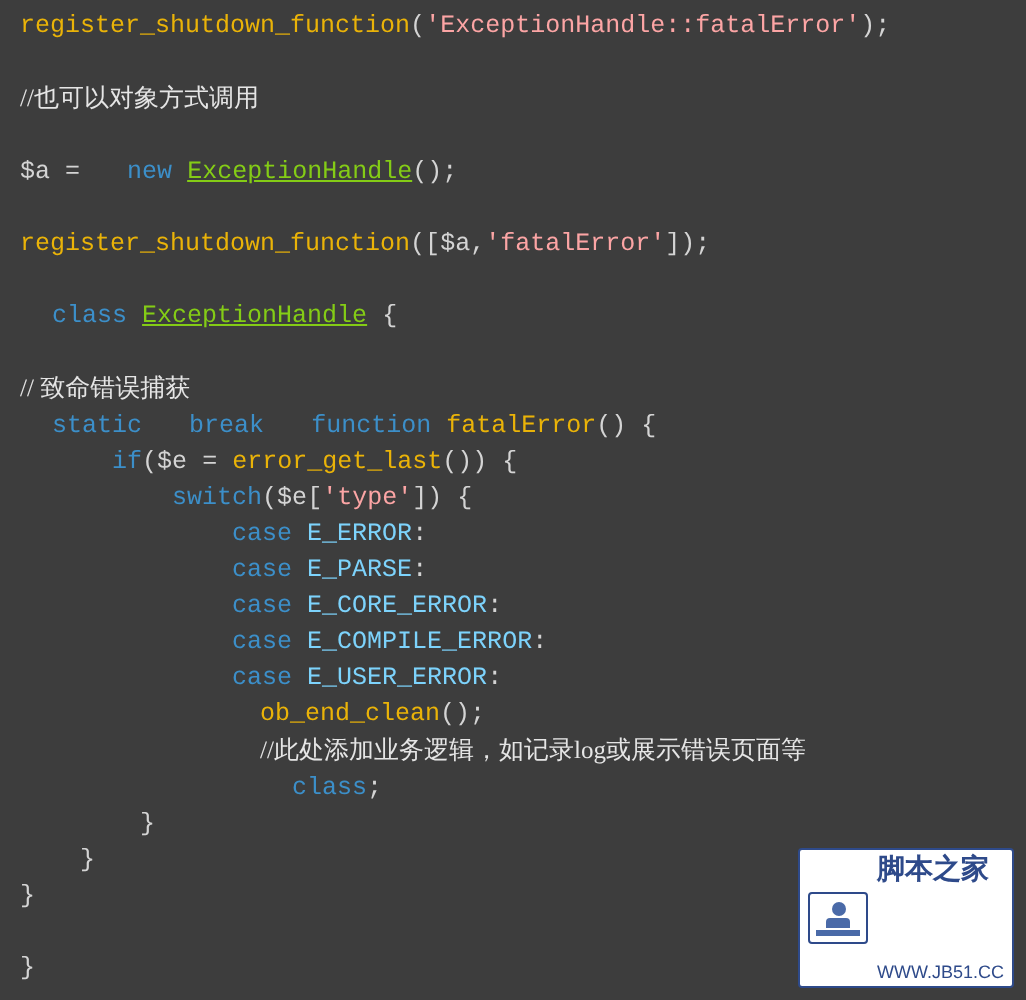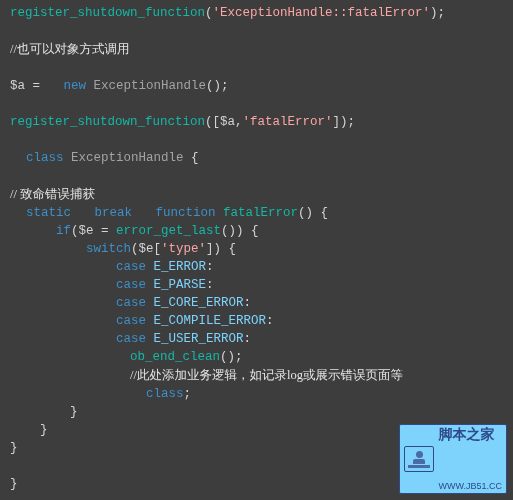--- a/index.html
+++ b/index.html
@@ -7,35 +7,35 @@
   body {
     background: #3d3d3d;
     font-family: Consolas, "Courier New", monospace;
     font-size: 12.5px;
     line-height: 18px;
     color: #d4d4d4;
     padding: 4px 10px;
     position: relative;
   }
   pre { font-family: inherit; white-space: pre; }
-  .t-fn { color: #14b8a6; }
+  .t-fn { color: #eab308; }
   .t-str { color: #fca5a5; }
   .t-comment { color: #e5e5e5; font-family: Liberation Serif, serif; }
   .t-var { color: #d4d4d4; }
   .t-kw { color: #3c8fc9; padding-left: 16px; }
-  .t-class { color: #a3a3a3; }
+  .t-class { color: #84cc16; text-decoration: underline; }
   .t-const { color: #7dd3fc; }
   .watermark {
     position: absolute;
     right: 6px;
     bottom: 6px;
     display: flex;
     align-items: center;
     gap: 4px;
-    background: #7dd3fc;
+    background: #ffffff;
     border: 1px solid #2e4a8a;
     border-radius: 2px;
     padding: 2px 4px;
     font-family: "Microsoft YaHei", sans-serif;
   }
   .wm-icon {
     width: 30px; height: 26px;
     display: flex; flex-direction: column; align-items: center; justify-content: center;
     border: 1px solid #2e4a8a; border-radius: 2px;
     font-size: 9px; color: #2e4a8a; line-height: 1;

